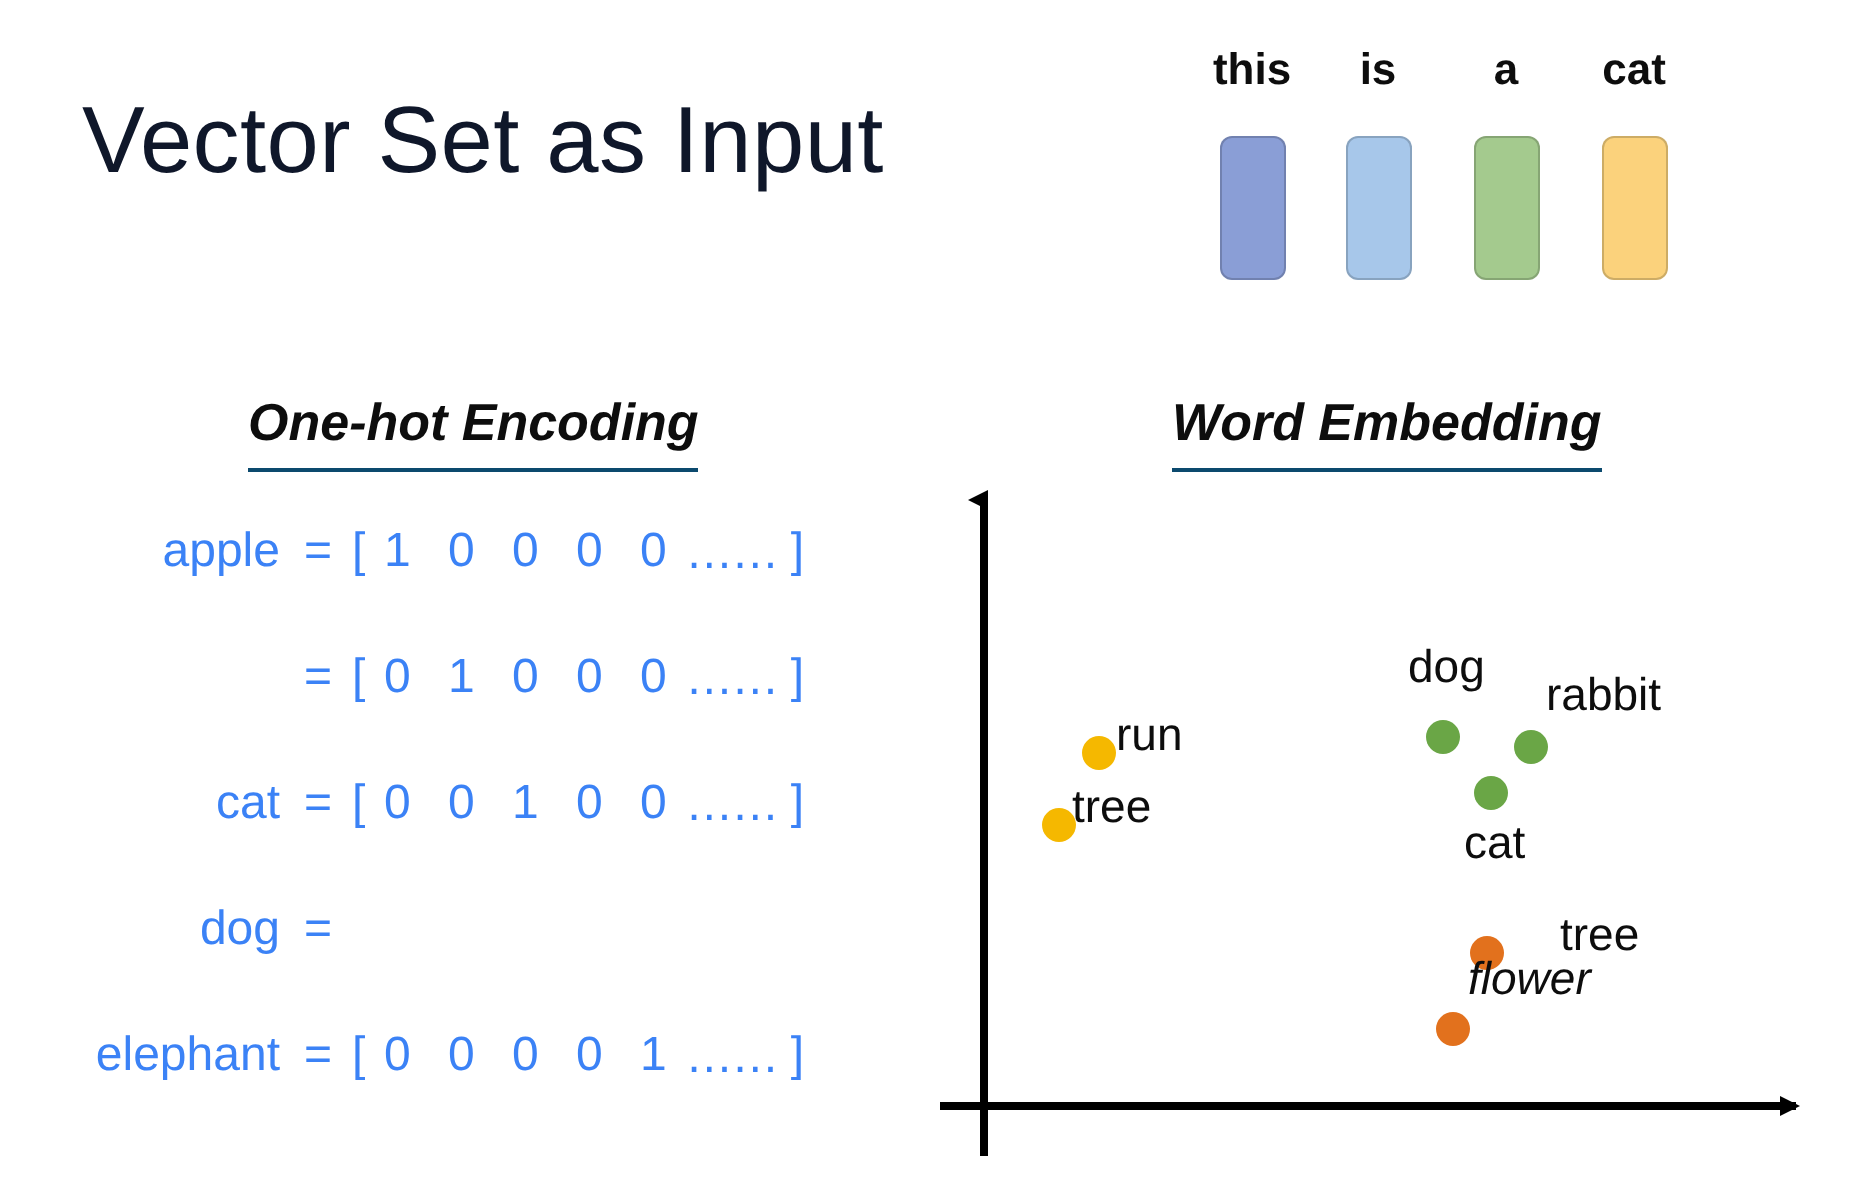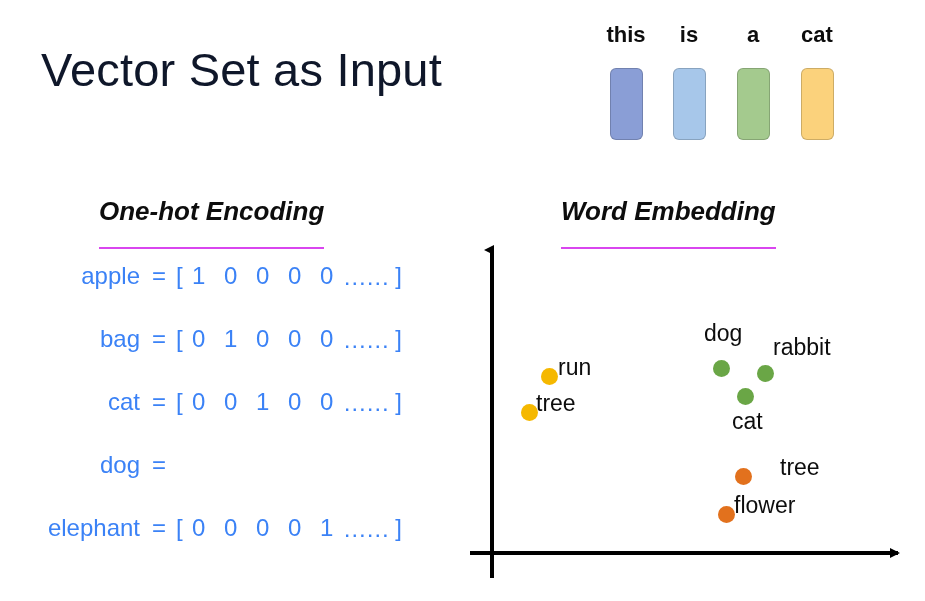--- a/index.html
+++ b/index.html
@@ -67,22 +67,23 @@
   }
 
   
   .section-heading {
     position: absolute;
     font-size: 26px;
     font-weight: bold;
     font-style: italic;
     color: #0d0d0d;
     white-space: nowrap;
-    padding-bottom: 20px;
-    border-bottom: 2px solid #d946ef;
+    padding-bottom: 7px;
+    border-bottom: 2px solid #0c4a6e;
+    margin-left: 25px;
   }
   #heading-onehot { left: 99px; top: 196px; }
   #heading-embedding { left: 561px; top: 196px; }
 
   
   #onehot-list {
     position: absolute;
     left: 20px;
     top: 262px;
     width: 420px;
@@ -179,21 +180,20 @@
   <div class="section-heading" id="heading-onehot">One-hot Encoding</div>
   <div class="section-heading" id="heading-embedding">Word Embedding</div>
 
   <div id="onehot-list">
       <div class="onehot-row">
         <span class="onehot-word">apple</span>
         <span class="onehot-eq">=</span>
         <span class="onehot-vector"><span class="bracket">[</span><span class="onehot-digit">1</span><span class="onehot-digit">0</span><span class="onehot-digit">0</span><span class="onehot-digit">0</span><span class="onehot-digit">0</span><span class="onehot-dots">……</span><span class="bracket"> ]</span></span>
       </div>
       <div class="onehot-row">
-        <span class="onehot-word">bag</span>
         <span class="onehot-eq">=</span>
         <span class="onehot-vector"><span class="bracket">[</span><span class="onehot-digit">0</span><span class="onehot-digit">1</span><span class="onehot-digit">0</span><span class="onehot-digit">0</span><span class="onehot-digit">0</span><span class="onehot-dots">……</span><span class="bracket"> ]</span></span>
       </div>
       <div class="onehot-row">
         <span class="onehot-word">cat</span>
         <span class="onehot-eq">=</span>
         <span class="onehot-vector"><span class="bracket">[</span><span class="onehot-digit">0</span><span class="onehot-digit">0</span><span class="onehot-digit">1</span><span class="onehot-digit">0</span><span class="onehot-digit">0</span><span class="onehot-dots">……</span><span class="bracket"> ]</span></span>
       </div>
       <div class="onehot-row">
         <span class="onehot-word">dog</span>
@@ -225,16 +225,16 @@
       <div class="emb-label" style="left: 66px; top: 152px;">tree</div>
       <div class="emb-point" style="left: 243px; top: 122px; background: rgb(106, 166, 70);"></div>
       <div class="emb-label" style="left: 234px; top: 82px;">dog</div>
       <div class="emb-point" style="left: 287px; top: 127px; background: rgb(106, 166, 70);"></div>
       <div class="emb-label" style="left: 303px; top: 96px;">rabbit</div>
       <div class="emb-point" style="left: 267px; top: 150px; background: rgb(106, 166, 70);"></div>
       <div class="emb-label" style="left: 262px; top: 170px;">cat</div>
       <div class="emb-point" style="left: 265px; top: 230px; background: rgb(226, 113, 29);"></div>
       <div class="emb-label" style="left: 282px; top: 216px; margin-left: 28px;">tree</div>
       <div class="emb-point" style="left: 248px; top: 268px; background: rgb(226, 113, 29);"></div>
-      <div class="emb-label" style="left: 264px; top: 254px;">flower</div>
+      <div class="emb-label" style="left: 264px; top: 238px; font-style: italic;">flower</div>
     </div>
 
 </div>
 
 </body></html>

